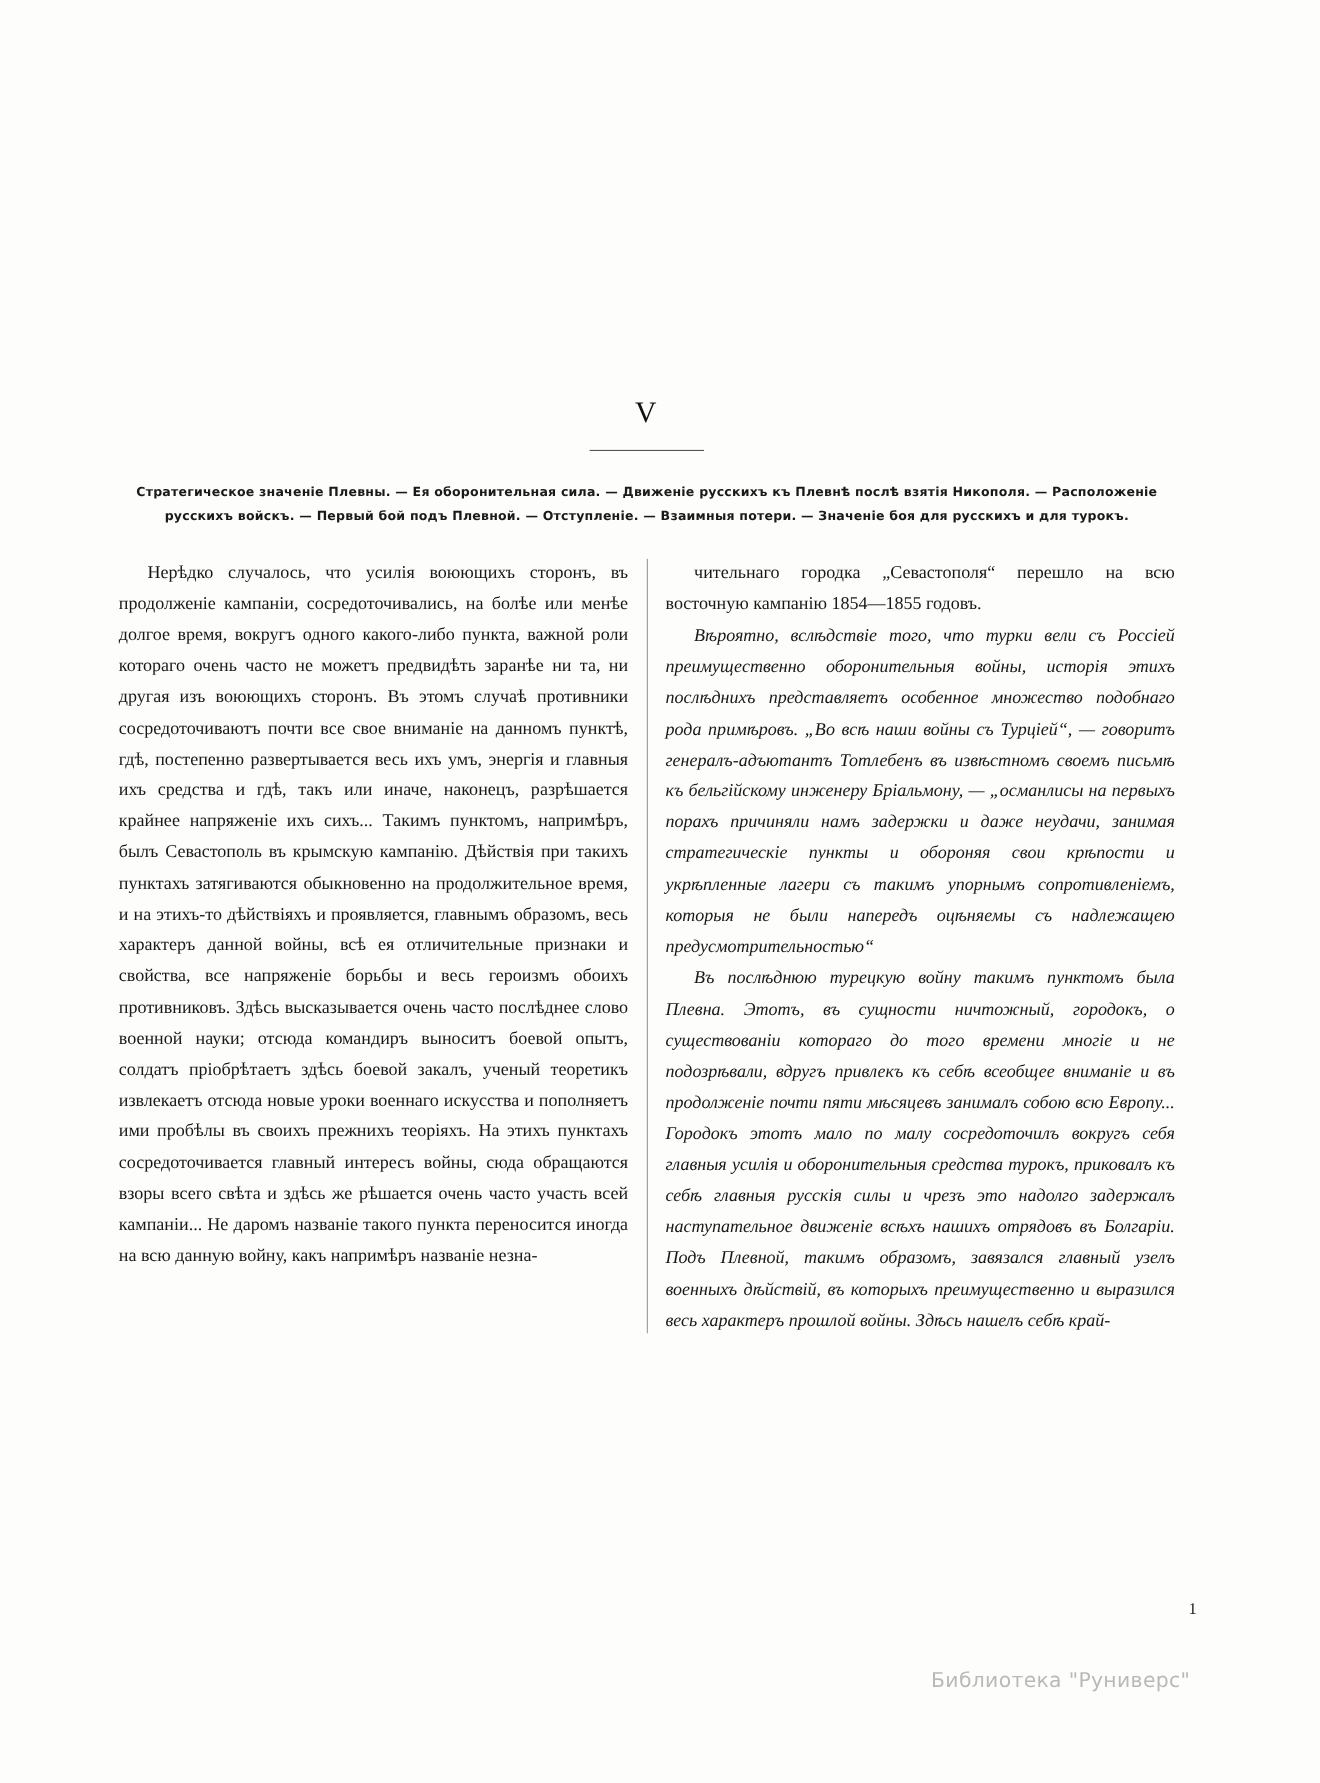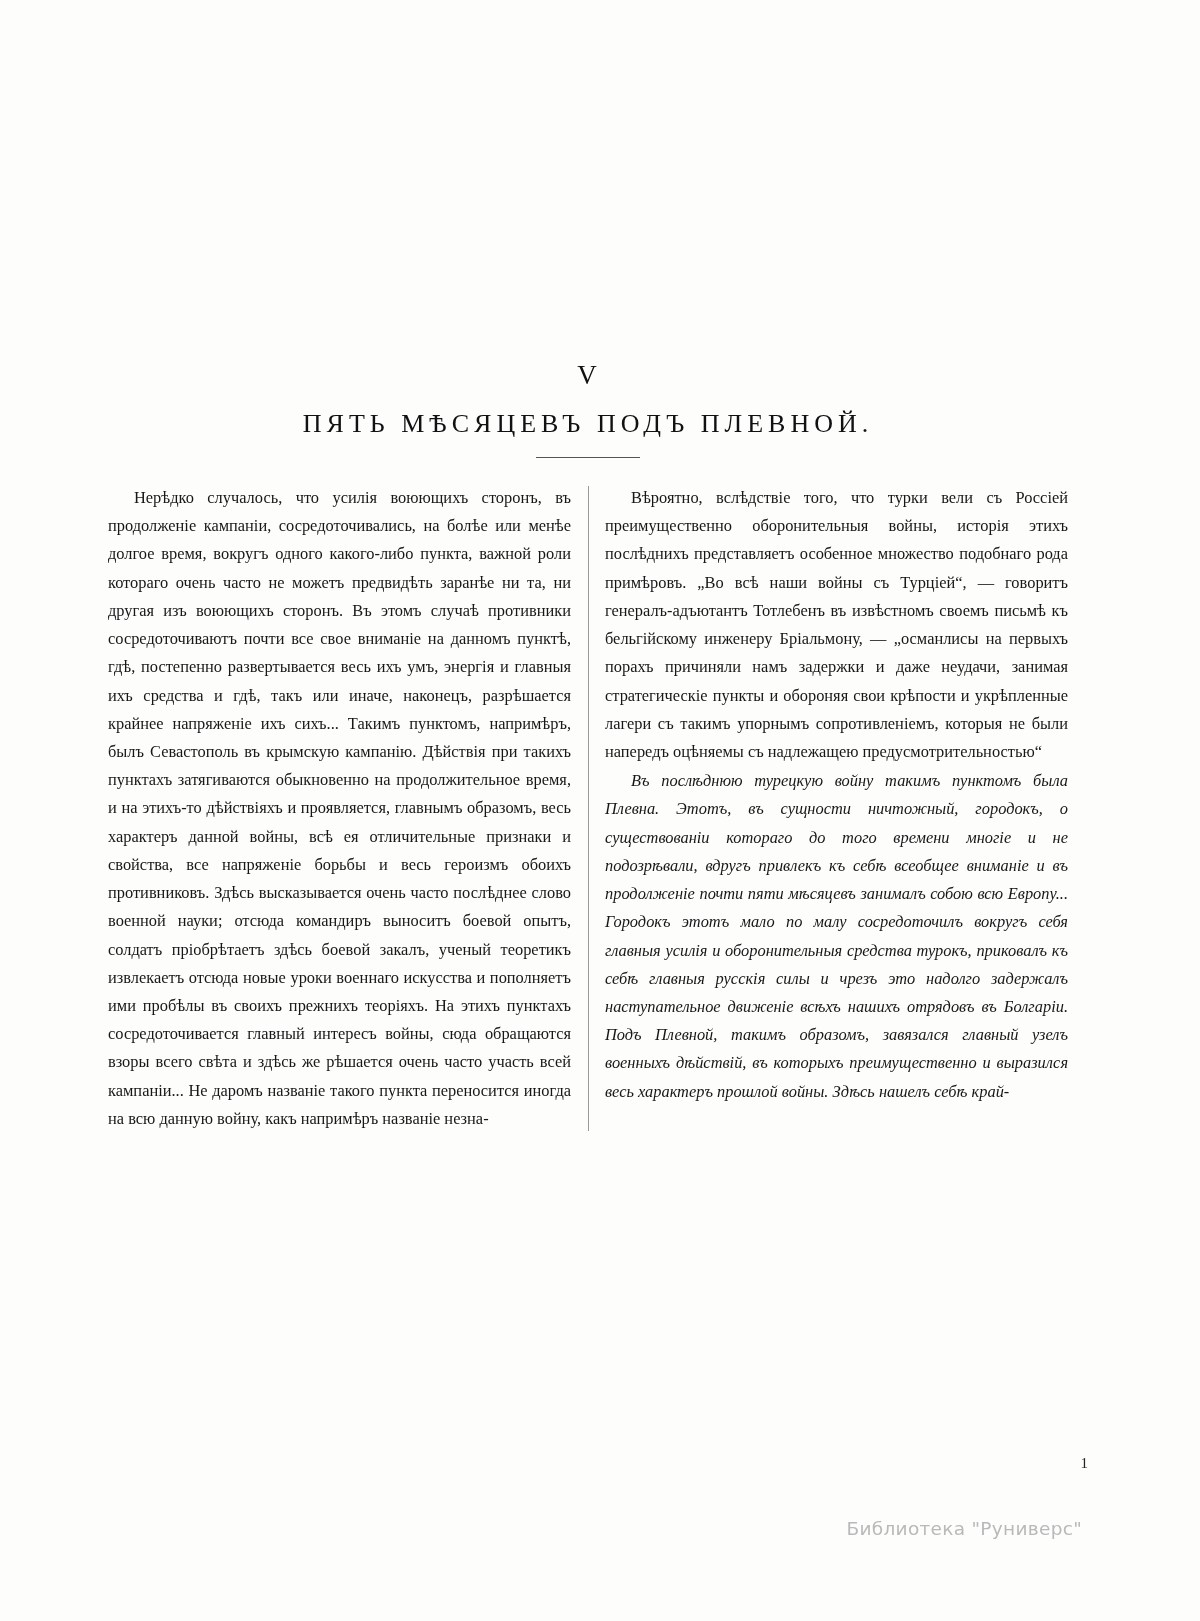--- a/index.html
+++ b/index.html
@@ -119,34 +119,35 @@
   }
 </style>
 </head>
 <body>
 
 <div class="page">
   <div class="content">
 
     <div class="part-number">V</div>
 
-    <div class="part-title">ПЯТЬ МѢСЯЦЕВЪ ПОДЪ ПЛЕВНОЙ.</div>
 
     <div class="rule"></div>
 
 
+    <div class="summary">Стратегическое значеніе Плевны. — Ея оборонительная сила. — Движеніе русскихъ къ Плевнѣ послѣ взятія Никополя. — Расположеніе русскихъ войскъ. — Первый бой подъ Плевной. — Отступленіе. — Взаимныя потери. — Значеніе боя для русскихъ и для турокъ.</div>
 
     <div class="columns">
       <div class="divider"></div>
 
       <div class="col">
         <p>Нерѣдко случалось, что усилія воюющихъ сторонъ, въ продолженіе кампаніи, сосредоточивались, на болѣе или менѣе долгое время, вокругъ одного какого-либо пункта, важной роли котораго очень часто не можетъ предвидѣть заранѣе ни та, ни другая изъ воюющихъ сторонъ. Въ этомъ случаѣ противники сосредоточиваютъ почти все свое вниманіе на данномъ пунктѣ, гдѣ, постепенно развертывается весь ихъ умъ, энергія и главныя ихъ средства и гдѣ, такъ или иначе, наконецъ, разрѣшается крайнее напряженіе ихъ сихъ... Такимъ пунктомъ, напримѣръ, былъ Севастополь въ крымскую кампанію. Дѣйствія при такихъ пунктахъ затягиваются обыкновенно на продолжительное время, и на этихъ-то дѣйствіяхъ и проявляется, главнымъ образомъ, весь характеръ данной войны, всѣ ея отличительные признаки и свойства, все напряженіе борьбы и весь героизмъ обоихъ противниковъ. Здѣсь высказывается очень часто послѣднее слово военной науки; отсюда командиръ выноситъ боевой опытъ, солдатъ пріобрѣтаетъ здѣсь боевой закалъ, ученый теоретикъ извлекаетъ отсюда новые уроки военнаго искусства и пополняетъ ими пробѣлы въ своихъ прежнихъ теоріяхъ. На этихъ пунктахъ сосредоточивается главный интересъ войны, сюда обращаются взоры всего свѣта и здѣсь же рѣшается очень часто участь всей кампаніи... Не даромъ названіе такого пункта переносится иногда на всю данную войну, какъ напримѣръ названіе незна-</p>
       </div>
 
       <div class="col">
+        <p>чительнаго городка „Севастополя“ перешло на всю восточную кампанію 1854—1855 годовъ.</p>
         <p>Вѣроятно, вслѣдствіе того, что турки вели съ Россіей преимущественно оборонительныя войны, исторія этихъ послѣднихъ представляетъ особенное множество подобнаго рода примѣровъ. „Во всѣ наши войны съ Турціей“, — говоритъ генералъ-адъютантъ Тотлебенъ въ извѣстномъ своемъ письмѣ къ бельгійскому инженеру Бріальмону, — „османлисы на первыхъ порахъ причиняли намъ задержки и даже неудачи, занимая стратегическіе пункты и обороняя свои крѣпости и укрѣпленные лагери съ такимъ упорнымъ сопротивленіемъ, которыя не были напередъ оцѣняемы съ надлежащею предусмотрительностью“</p>
         <p>Въ послѣднюю турецкую войну такимъ пунктомъ была Плевна. Этотъ, въ сущности ничтожный, городокъ, о существованіи котораго до того времени многіе и не подозрѣвали, вдругъ привлекъ къ себѣ всеобщее вниманіе и въ продолженіе почти пяти мѣсяцевъ занималъ собою всю Европу... Городокъ этотъ мало по малу сосредоточилъ вокругъ себя главныя усилія и оборонительныя средства турокъ, приковалъ къ себѣ главныя русскія силы и чрезъ это надолго задержалъ наступательное движеніе всѣхъ нашихъ отрядовъ въ Болгаріи. Подъ Плевной, такимъ образомъ, завязался главный узелъ военныхъ дѣйствій, въ которыхъ преимущественно и выразился весь характеръ прошлой войны. Здѣсь нашелъ себѣ край-</p>
       </div>
     </div>
 
   </div>
 
   <div class="page-number">1</div>
   <div class="watermark">Библиотека "Руниверс"</div>
 </div>

